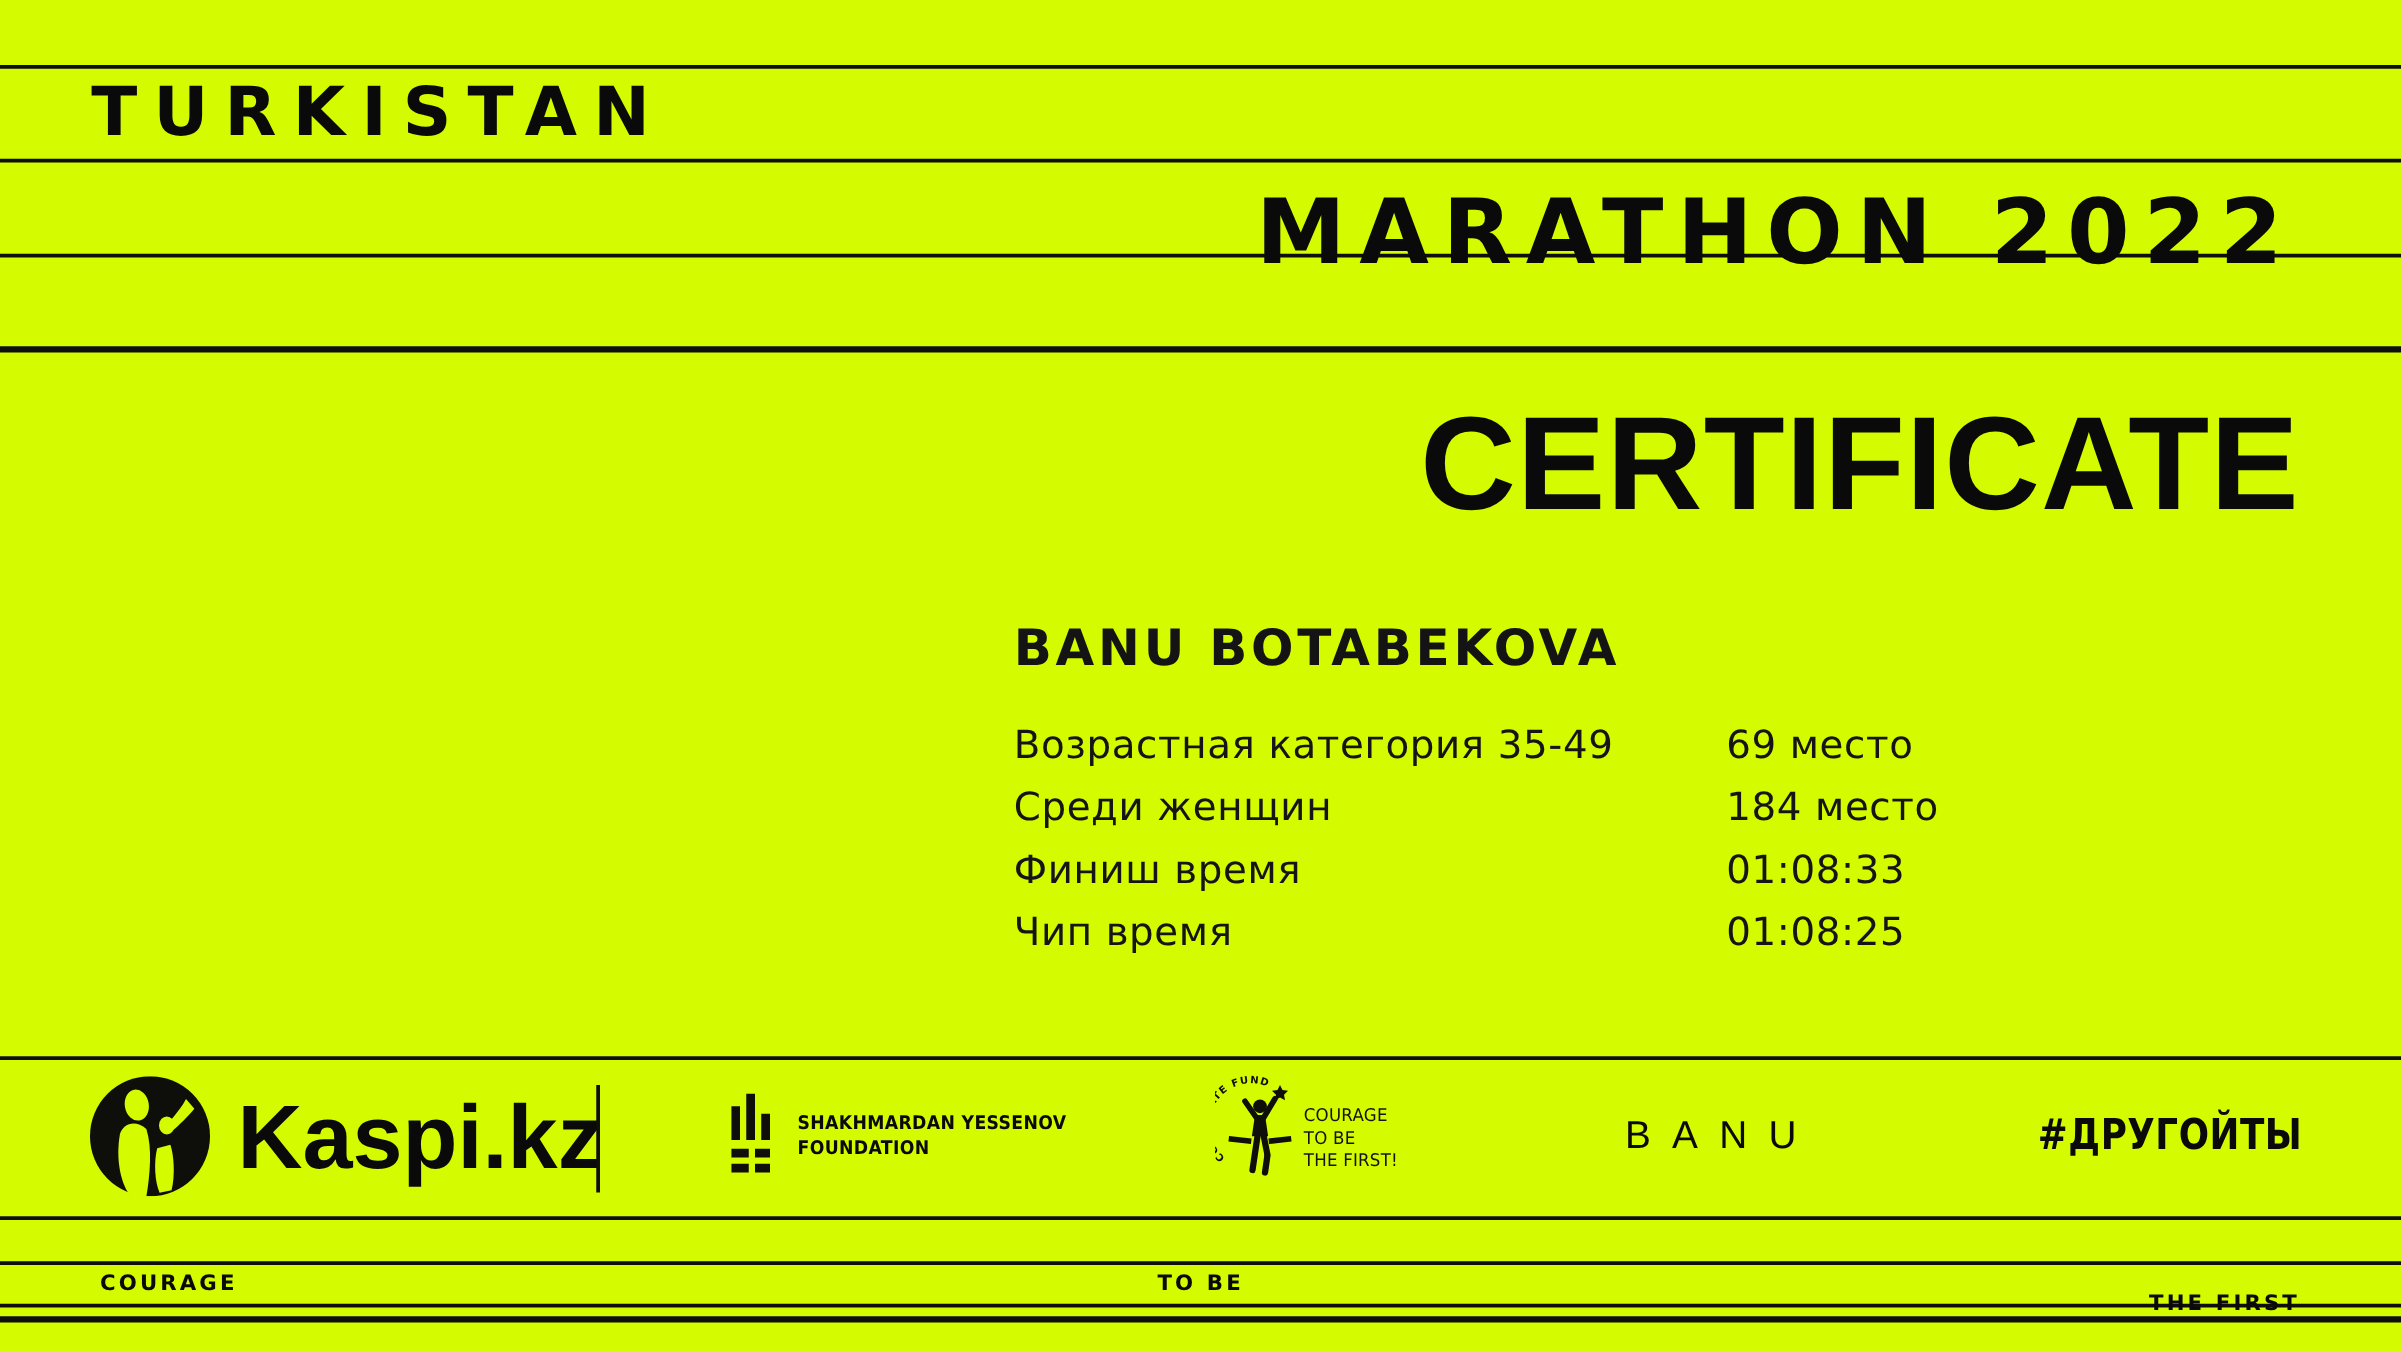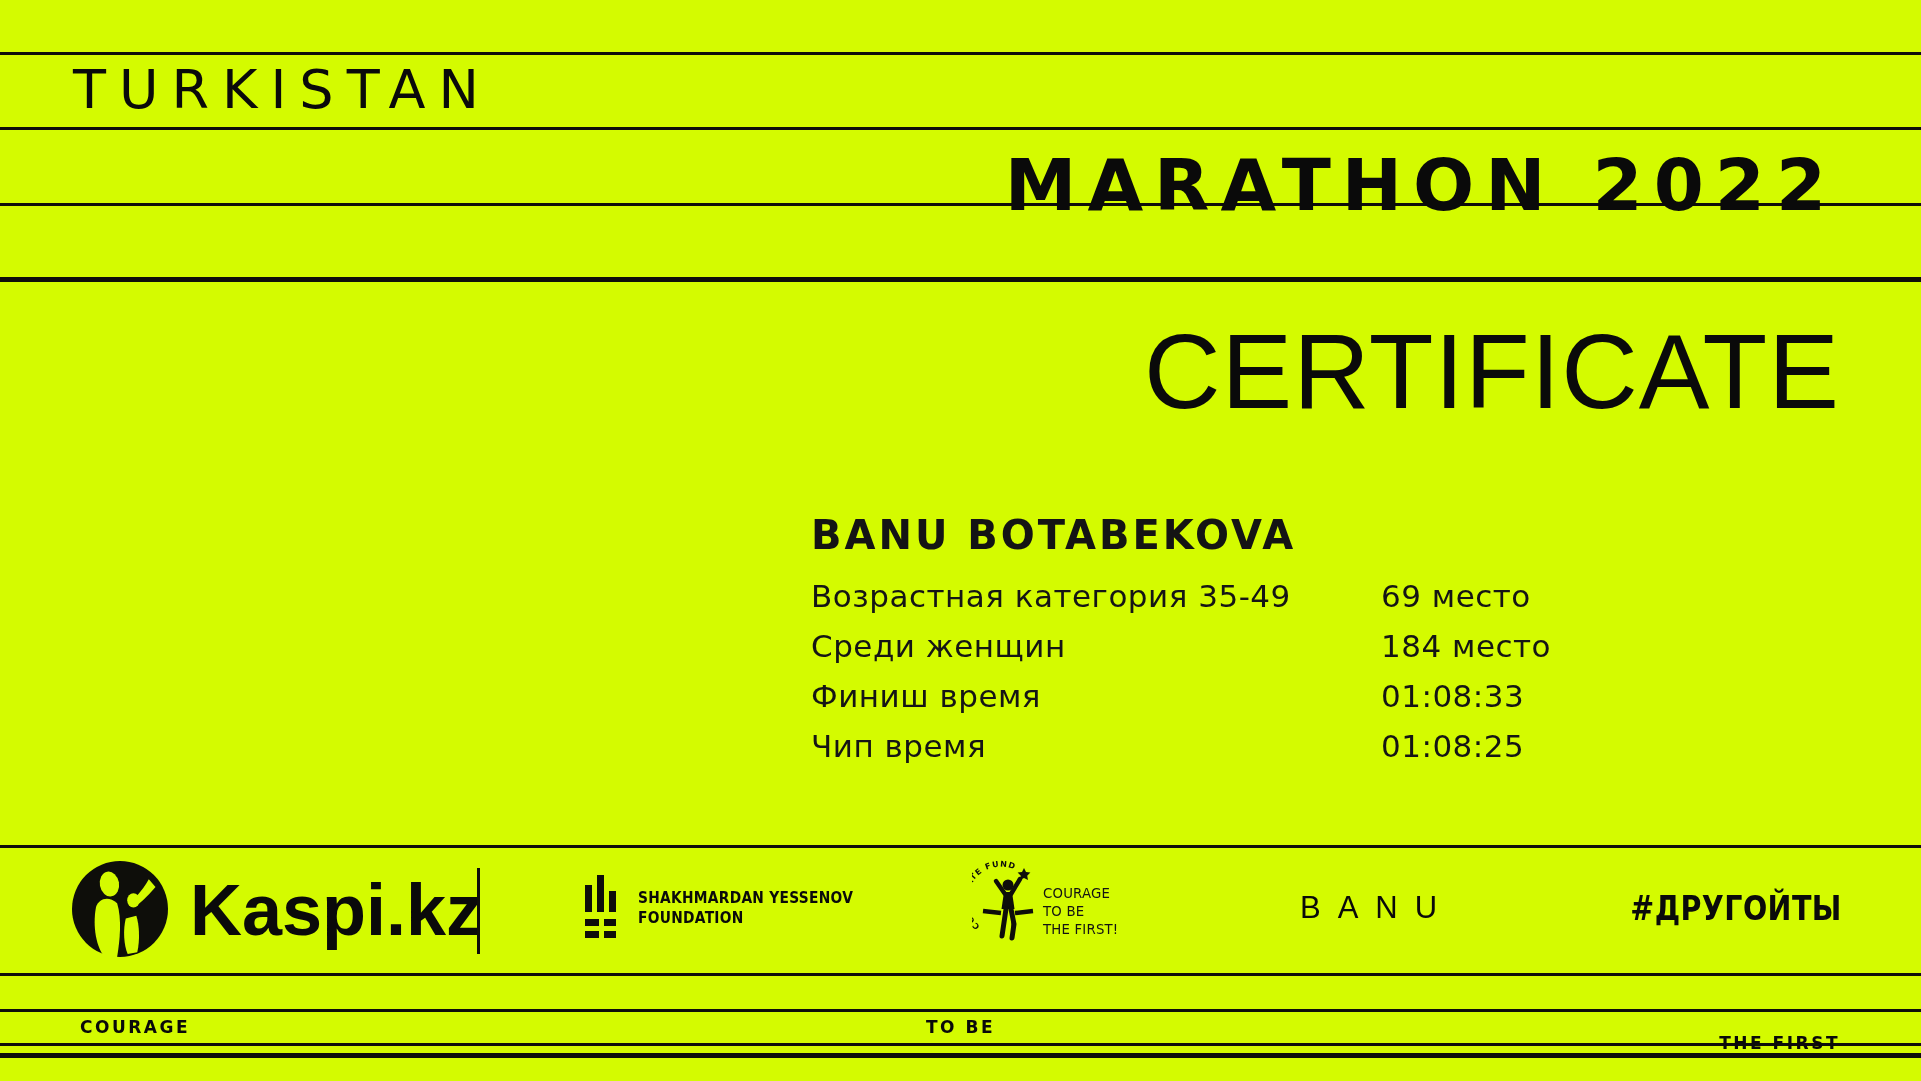--- a/index.html
+++ b/index.html
@@ -8,35 +8,35 @@
     background:#d4fb00;color:#0a0a0a;
     font-family:"DejaVu Sans","Liberation Sans",sans-serif;
   }
   .rule{position:absolute;left:0;width:1921px;background:#0e0e0a;}
   .rule.thin{height:3px;}
   .rule.thick{height:5px;}
 
   
   .title-left{
     position:absolute;left:73px;top:52px;height:75px;line-height:75px;
-    font-size:54px;font-weight:400;letter-spacing:13px;white-space:nowrap;
+    font-size:54px;font-weight:700;letter-spacing:13px;white-space:nowrap;
   }
   .title-right{
     position:absolute;right:84px;top:127px;height:76px;line-height:76px;
     font-size:72px;font-weight:700;letter-spacing:11px;white-space:nowrap;margin-top:20px;
   }
 
   .cert-heading{
     position:absolute;right:81px;top:316px;height:110px;line-height:110px;
     font-family:"Liberation Sans",sans-serif;
-    font-size:106px;font-weight:400;letter-spacing:1px;white-space:nowrap;
+    font-size:106px;font-weight:700;letter-spacing:1px;white-space:nowrap;
   }
   .recipient{
     position:absolute;left:811px;top:494px;height:50px;line-height:50px;
-    font-size:40px;font-weight:700;letter-spacing:3px;white-space:nowrap;color:#141414;margin-top:16px;
+    font-size:40px;font-weight:700;letter-spacing:3px;white-space:nowrap;color:#141414;
   }
 
   .results{position:absolute;left:811px;top:571px;width:900px;}
   .result-row{position:relative;height:50px;line-height:50px;font-size:31px;color:#151515;}
   .result-label{display:inline-block;white-space:nowrap;letter-spacing:0.5px;}
   .result-value{position:absolute;left:570px;top:0;white-space:nowrap;letter-spacing:0.5px;}
 
   
   .sponsor-divider{position:absolute;left:477px;top:868px;width:3px;height:86px;background:#0e0e0a;}
   .kaspi-logo{position:absolute;left:72px;top:861px;width:96px;height:96px;}

